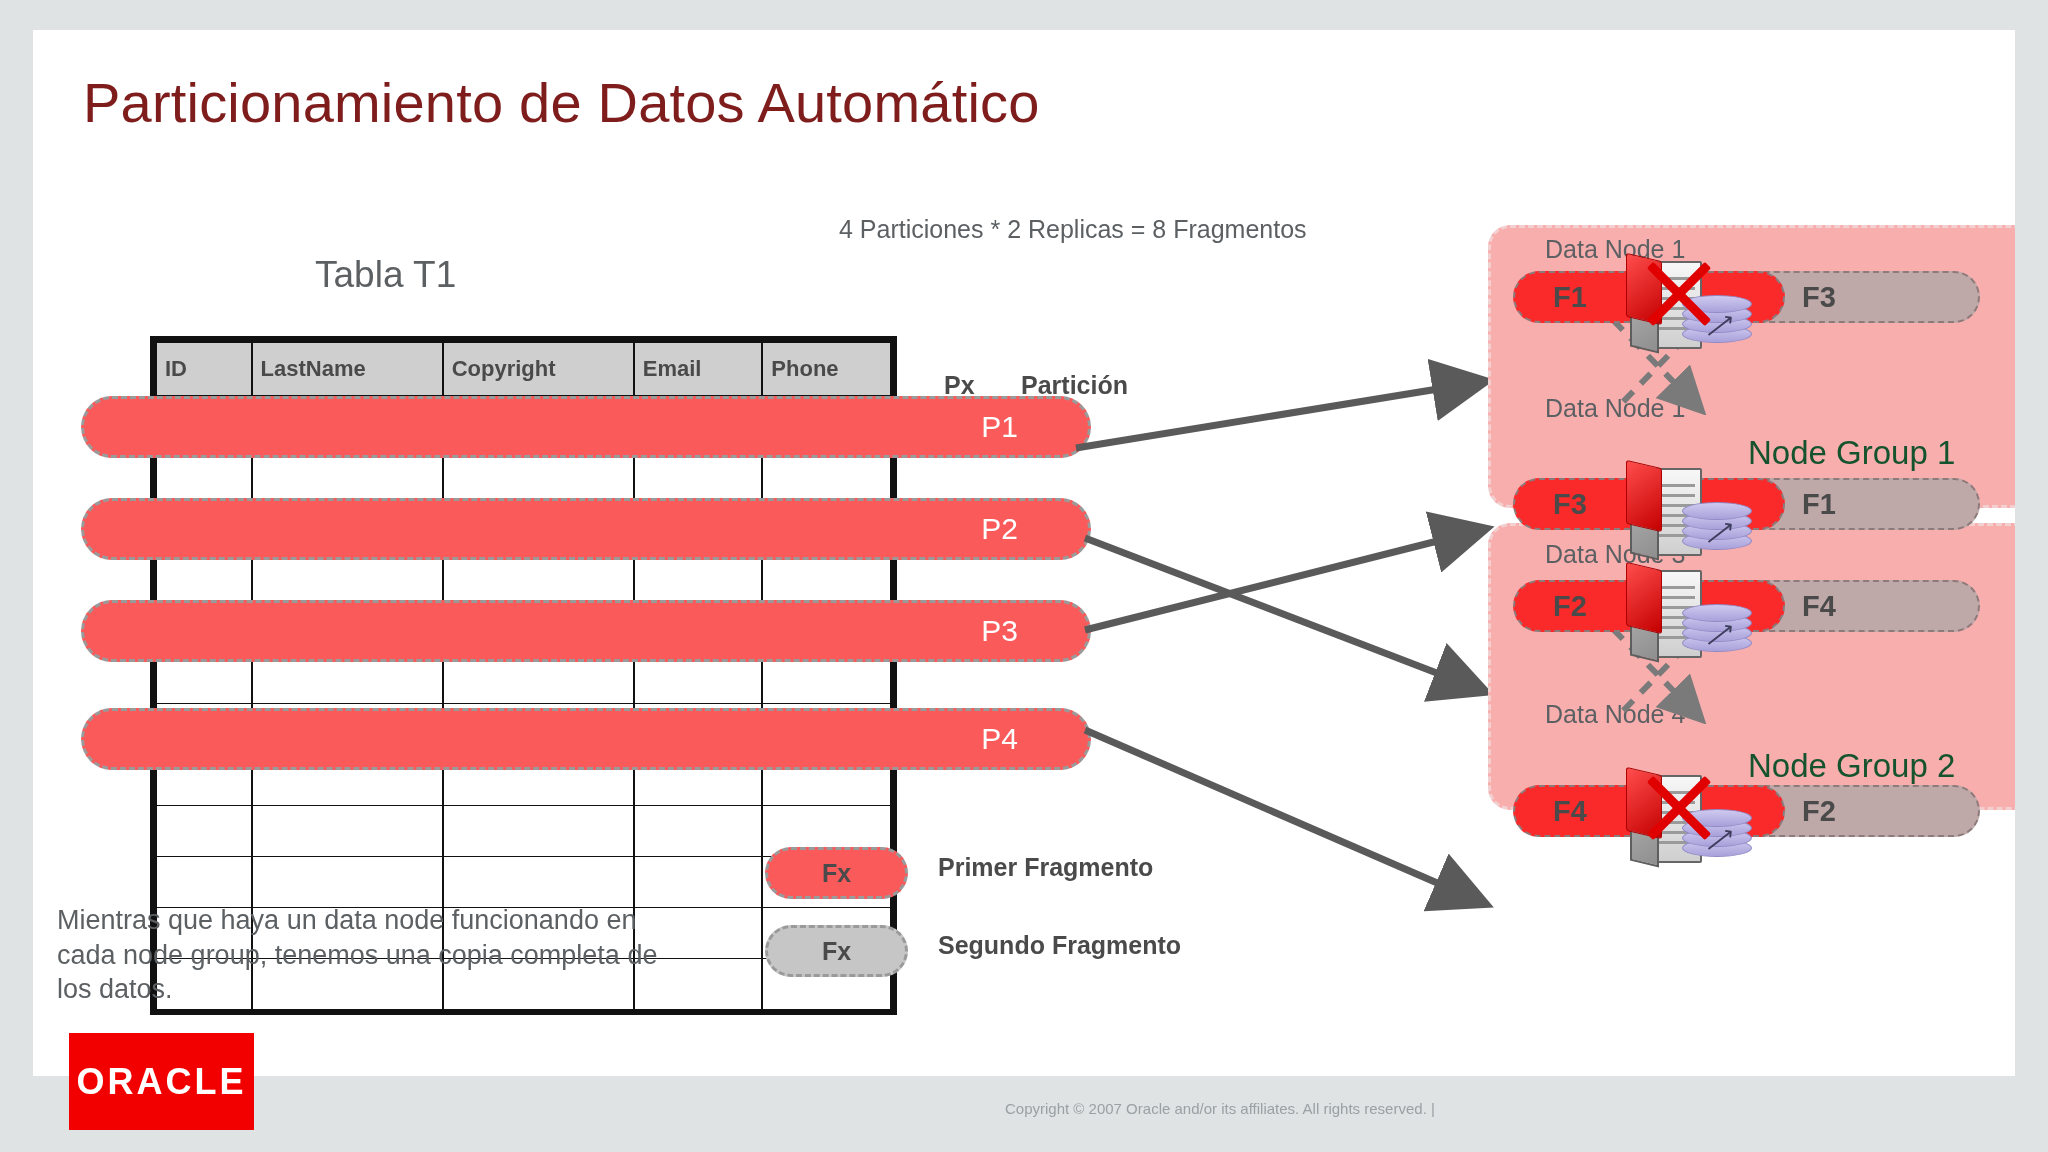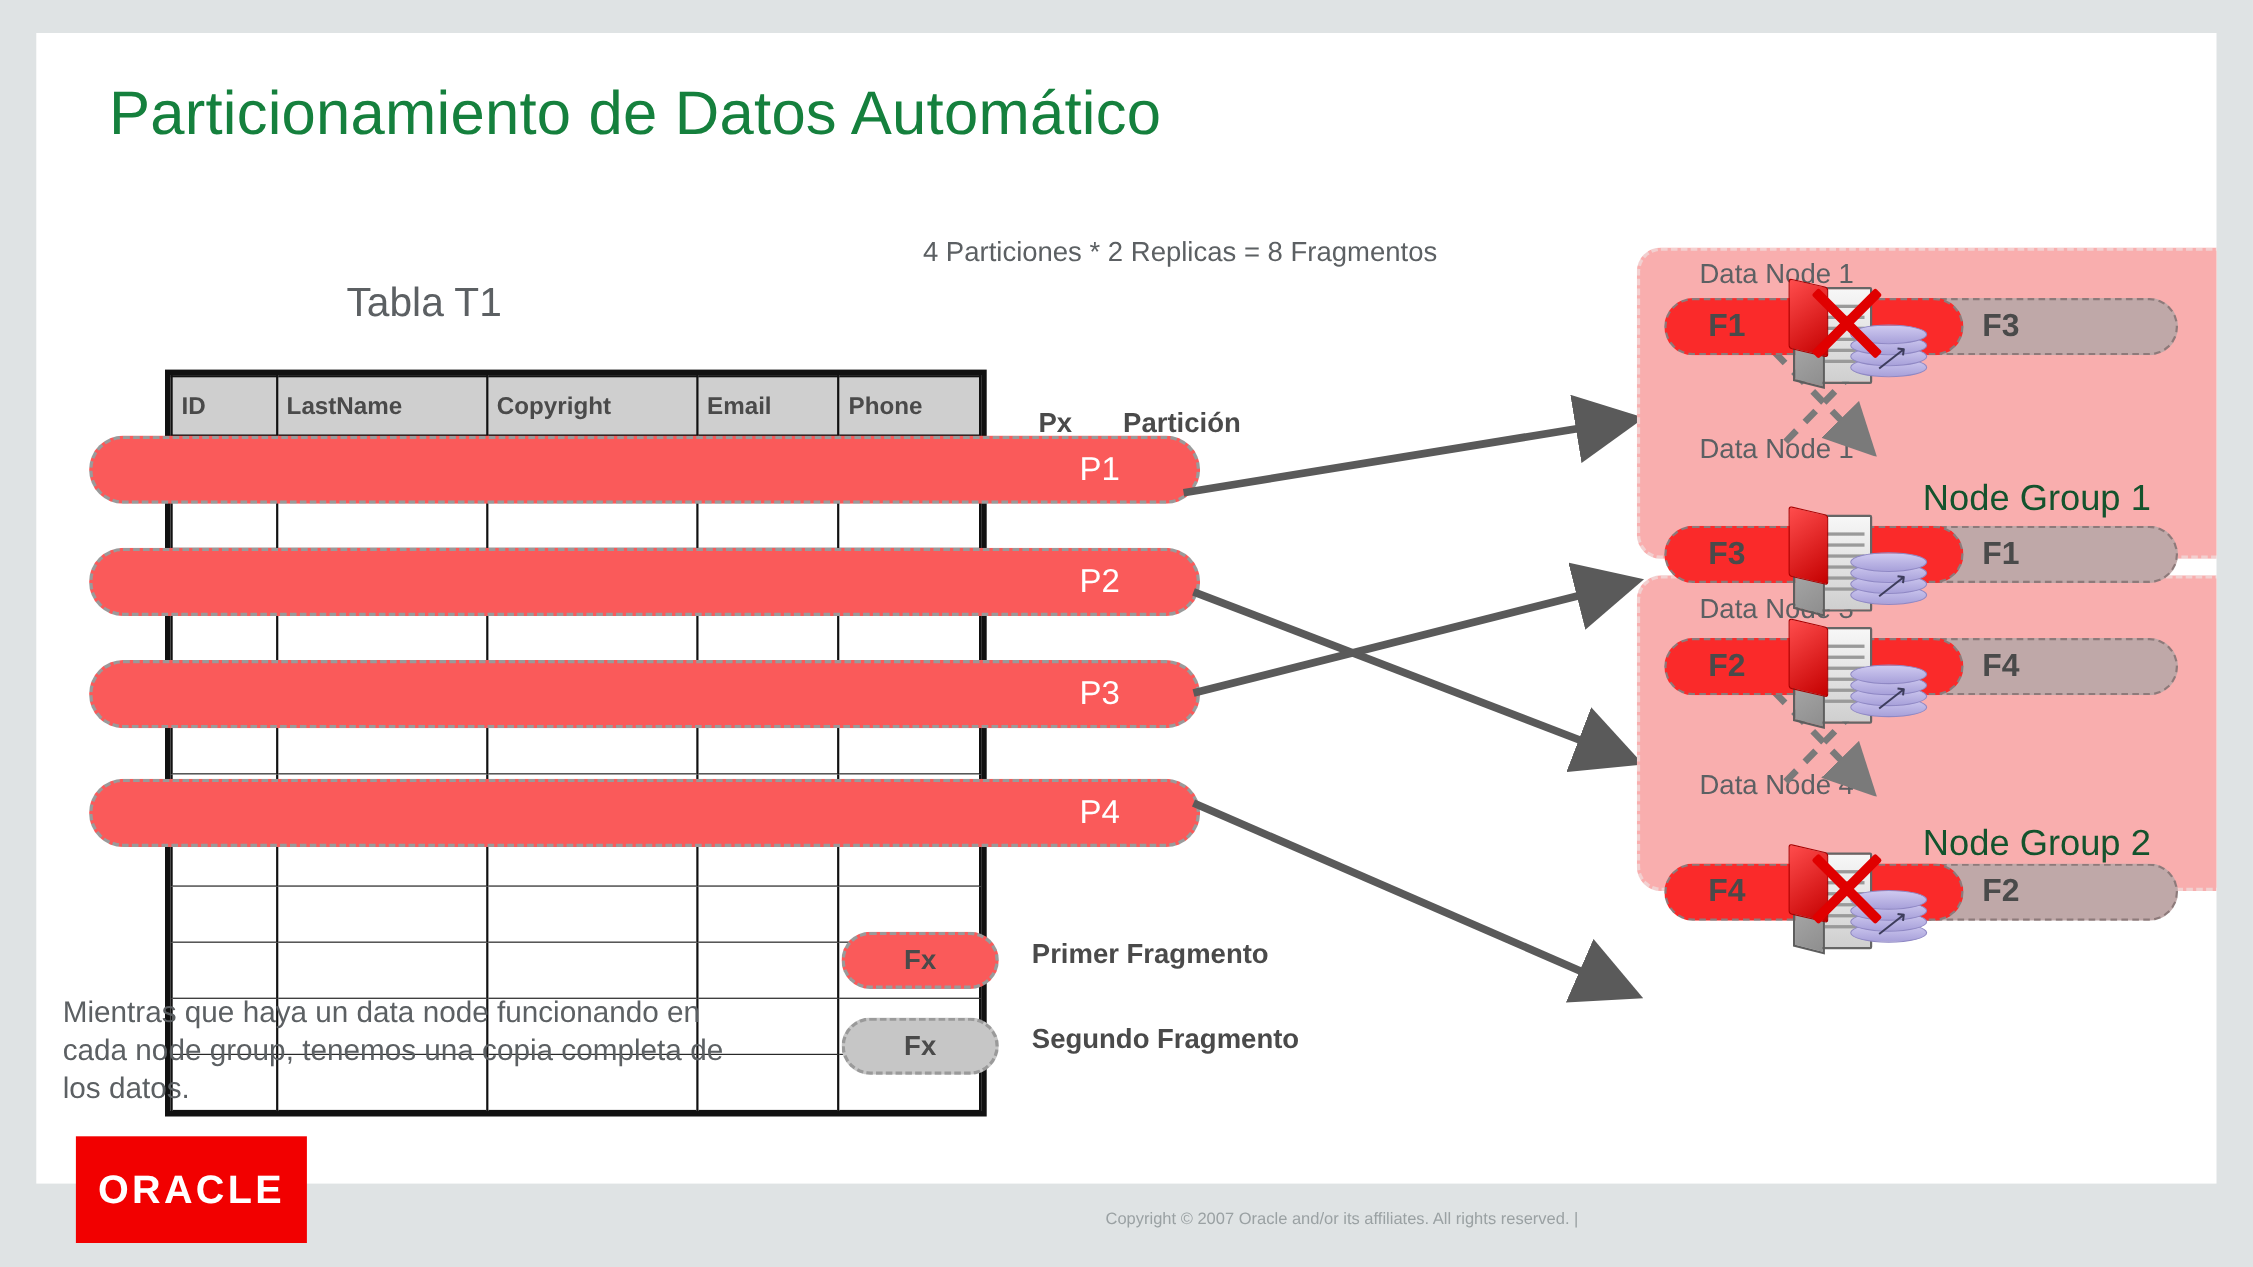--- a/index.html
+++ b/index.html
@@ -3,21 +3,21 @@
 <meta charset="utf-8">
 <style>
   html,body{margin:0;padding:0;background:#dfe3e4;}
   body{width:2048px;height:1152px;overflow:hidden;
        font-family:"Liberation Sans","DejaVu Sans",sans-serif;}
 
   #slide{position:absolute;left:33px;top:30px;width:1982px;height:1076px;
          background:#ffffff;overflow:hidden;}
 
   
-  #title{position:absolute;left:66px;top:40px;font-size:56px;color:#15803d;
+  #title{position:absolute;left:50px;top:40px;font-size:56px;color:#7f1d1d;
          font-weight:400;letter-spacing:.2px;white-space:nowrap;}
 
   
   .grey-txt{color:#5c6063;font-weight:400;}
   #formula{position:absolute;left:806px;top:185px;font-size:25px;white-space:nowrap;}
   #tabla-t1{position:absolute;left:282px;top:224px;font-size:37px;white-space:nowrap;}
 
   
   #t1{position:absolute;left:117px;top:306px;width:747px;height:679px;
       border:5px solid #111;box-sizing:border-box;background:#fff;}
@@ -96,21 +96,21 @@
   .xmark:after{transform:translateX(-50%) rotate(-45deg);}
 
   
   .dashconn{position:absolute;pointer-events:none;}
 
   
   #arrows{position:absolute;left:0;top:0;width:1982px;height:1076px;pointer-events:none;}
 
   
   #footer-bar{position:absolute;left:0;top:1076px;width:2048px;height:76px;background:#dfe3e4;}
-  #oracle-logo{position:absolute;left:69px;top:1033px;width:210px;height:97px;
+  #oracle-logo{position:absolute;left:69px;top:1033px;width:185px;height:97px;
                background:#f20000;display:flex;align-items:center;justify-content:center;}
   #oracle-logo .ow{color:#fff;font-size:36px;letter-spacing:3px;font-weight:700;}
   #copyright{position:absolute;left:1005px;top:1100px;font-size:15px;color:#9aa1a3;white-space:nowrap;}
 </style>
 </head>
 <body>
 
 <div id="slide">
 
   <div id="title" class="grey-txt">Particionamiento de Datos Automático</div>

